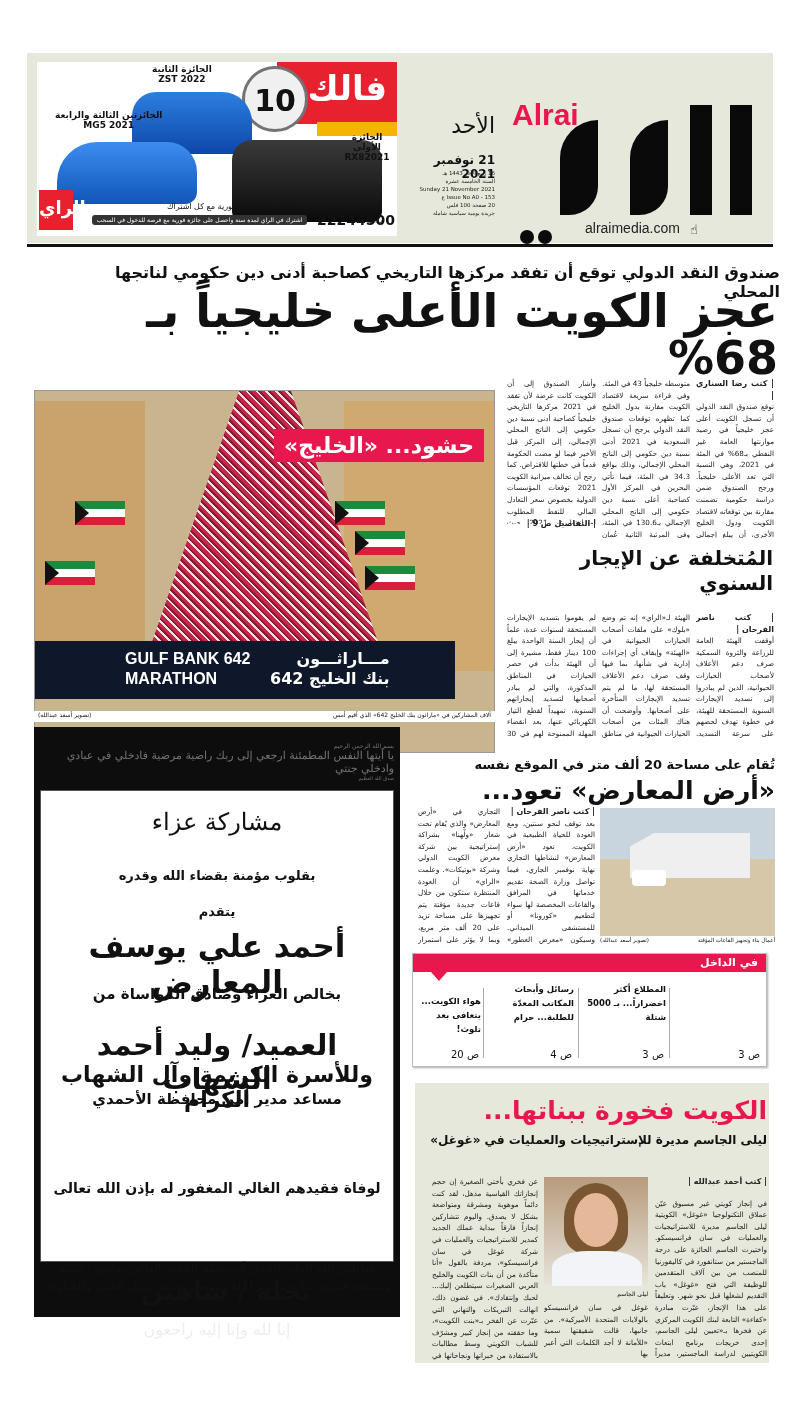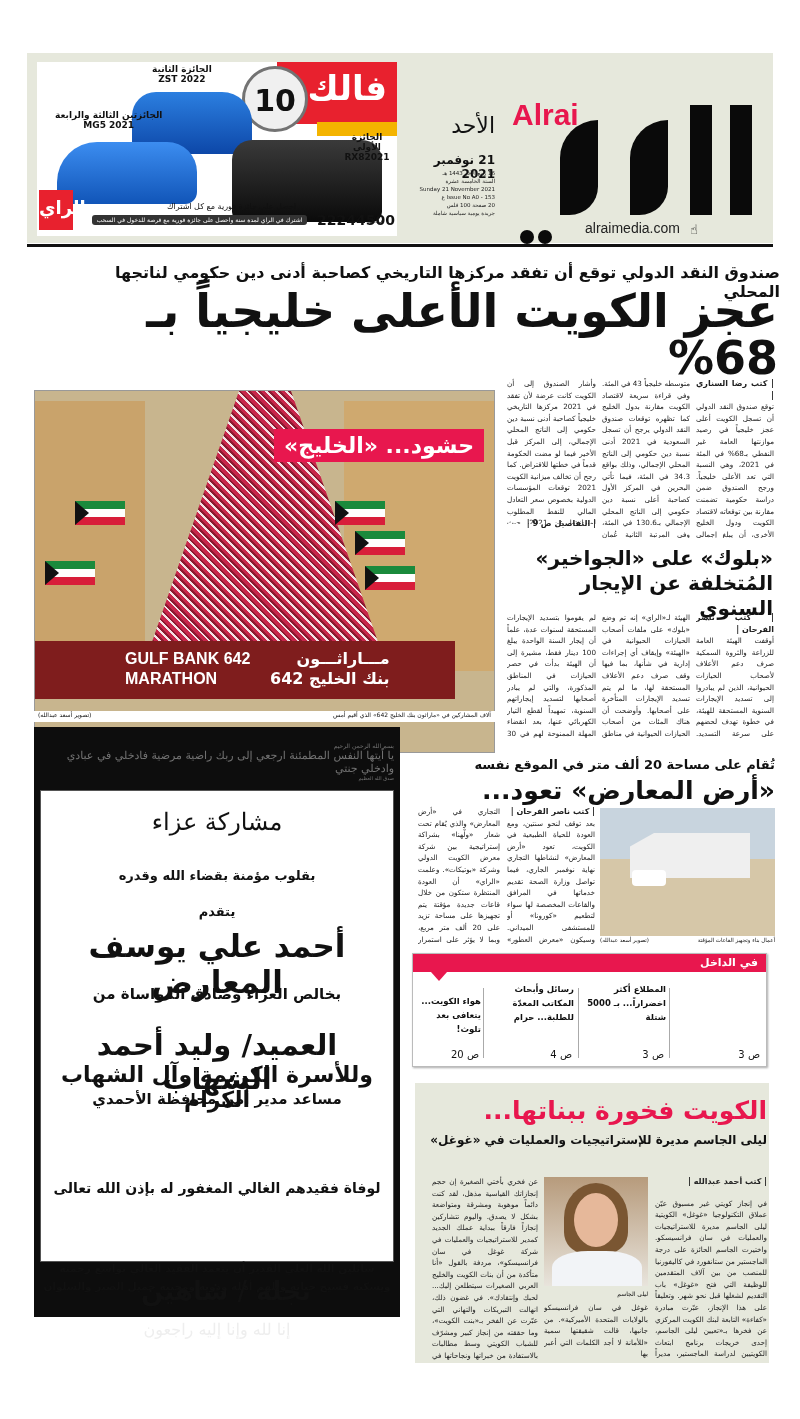--- a/index.html
+++ b/index.html
@@ -42,21 +42,21 @@
   
   .col { position: absolute; font-size: 7.2px; line-height: 11.6px; direction: rtl; text-align: justify; color: #222; overflow: hidden; }
   .byline { font-weight: bold; font-size: 8px; }
 
   #photo { left: 34px; top: 390px; width: 461px; height: 363px; background: #c8b58e; overflow: hidden; border: 1px solid #999; }
   #photo .crowd { position: absolute; left: 100px; top: 0; width: 260px; height: 300px; background: repeating-linear-gradient(45deg, #c8254a 0 3px, #f4e1e6 3px 5px, #8b1a30 5px 7px); clip-path: polygon(40% 0, 60% 0, 100% 100%, 0 100%); }
   #photo .bldg-l { position: absolute; left: 0; top: 10px; width: 110px; height: 270px; background: #c9a36b; }
   #photo .bldg-r { position: absolute; right: 0; top: 10px; width: 150px; height: 270px; background: #cfa96f; }
   #photo .flag { position: absolute; width: 50px; height: 24px; background: linear-gradient(#1a8a3c 0 33%, #fff 33% 66%, #d81e3a 66%); }
   #photo .flag::before { content: ""; position: absolute; left: 0; top: 0; border-left: 14px solid #111; border-top: 12px solid transparent; border-bottom: 12px solid transparent; }
-  #photo .banner { position: absolute; left: 0; top: 250px; width: 420px; height: 58px; background: #7f1d1d; color: #fff; }
+  #photo .banner { position: absolute; left: 0; top: 250px; width: 420px; height: 58px; background: #0f172a; color: #fff; }
   #photo .banner-en { position: absolute; left: 90px; top: 8px; font-size: 16px; font-weight: bold; line-height: 20px; font-family: "Liberation Sans", sans-serif; }
   #photo .banner-ar { position: absolute; left: 235px; top: 8px; font-size: 16px; font-weight: bold; line-height: 20px; direction: rtl; }
   #photo .tag { position: absolute; right: 10px; top: 38px; background: #e8174e; color: #fff; font-size: 22px; font-weight: bold; padding: 4px 10px; direction: rtl; }
   #photo-cap { left: 34px; top: 711px; width: 461px; height: 11px; font-size: 6px; background: #fff; }
   #photo-cap .r { position: absolute; right: 4px; direction: rtl; }
   #photo-cap .l { position: absolute; left: 4px; direction: rtl; }
 
   #sub1-head { left: 505px; top: 546px; width: 268px; font-size: 20px; font-weight: bold; line-height: 25px; }
 
   #sub2-kicker { left: 420px; top: 757px; width: 355px; font-size: 13px; font-weight: bold; }
@@ -185,21 +185,20 @@
       </div>
   </div>
   <div class="tag">حشود... «الخليج»</div>
 </div>
 <div id="photo-cap" class="abs">
   <span class="r">آلاف المشاركين في «ماراثون بنك الخليج 642» الذي أقيم أمس</span>
   <span class="l">(تصوير أسعد عبدالله)</span>
 </div>
 
 <div id="sub1-head" class="abs rtl">
-  <div>«بلوك» على «الجواخير»</div>
   <div>المُتخلفة عن الإيجار السنوي</div>
 </div>
 <div class="col" style="left:696px;top:612px;width:78px;height:126px;">
   <div class="byline">| كتب ناصر الفرحان |</div>
   <div>أوقفت الهيئة العامة للزراعة والثروة السمكية صرف دعم الأعلاف لأصحاب الحيازات الحيوانية، الذين لم يبادروا إلى تسديد الإيجارات السنوية المستحقة للهيئة، في خطوة تهدف لحضهم على سرعة التسديد. وقالت مصادر مطلعة في</div>
 </div>
 <div class="col" style="left:602px;top:612px;width:88px;height:126px;">
   <div>الهيئة لـ«الراي» إنه تم وضع «بلوك» على ملفات أصحاب الحيازات الحيوانية في «الهيئة» وإيقاف أي إجراءات إدارية في شأنها، بما فيها وقف صرف دعم الأعلاف المستحقة لها، ما لم يتم تسديد الإيجارات المتأخرة على أصحابها. وأوضحت أن هناك المئات من أصحاب الحيازات الحيوانية في مناطق الوفرة وكبد والجهراء</div>
 </div>
 <div class="col" style="left:507px;top:612px;width:89px;height:126px;">

